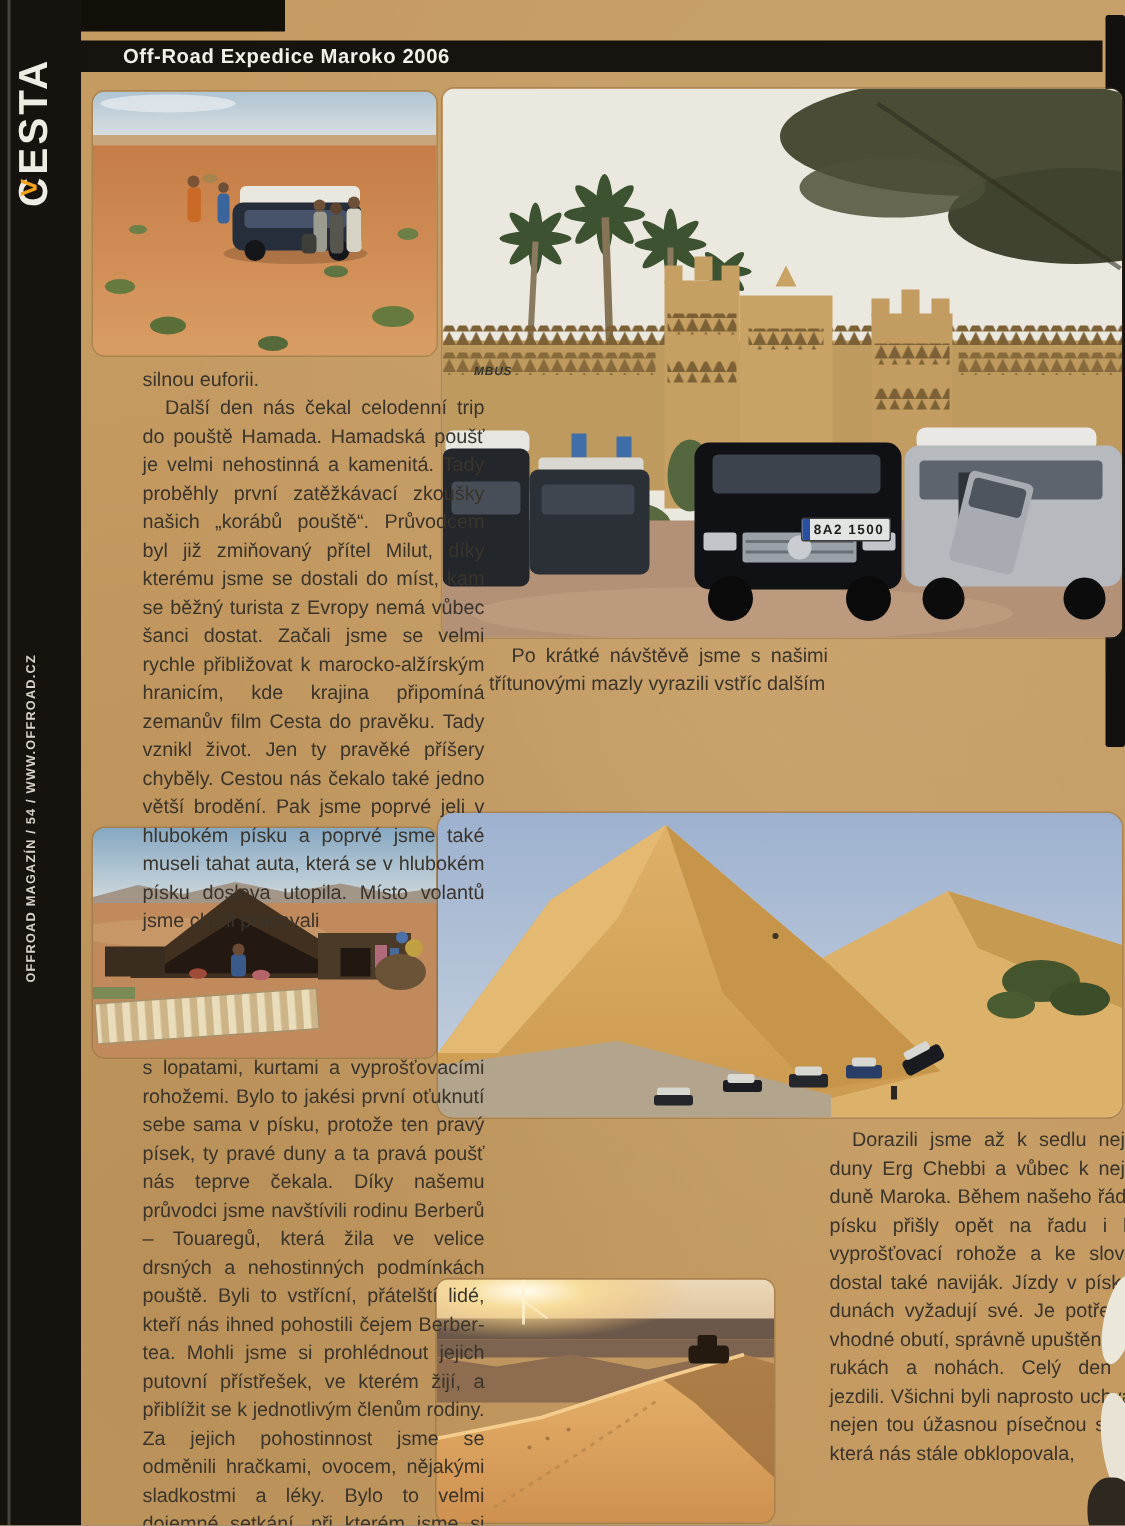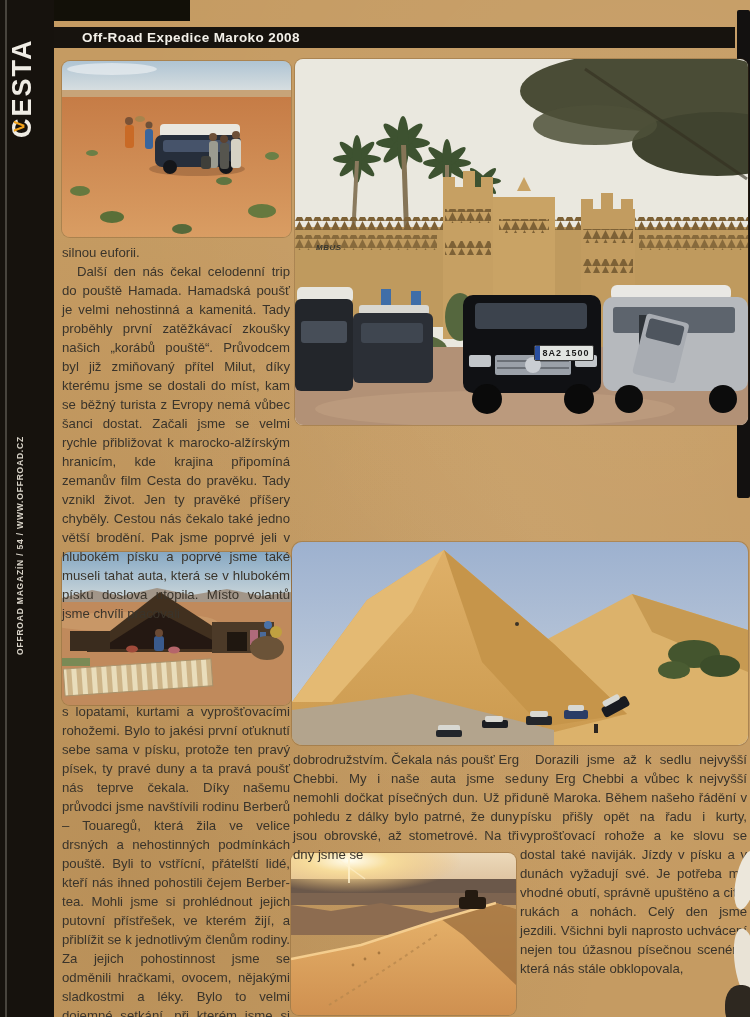--- a/index.html
+++ b/index.html
@@ -35,21 +35,21 @@
   .p-kasbah{left:295px;top:59px;width:453px;height:366px;}
   .p-tent{left:62px;top:552px;width:229px;height:153px;}
   .p-dunes{left:292px;top:542px;width:456px;height:203px;border-radius:10px;}
   .p-sunset{left:291px;top:853px;width:225px;height:162px;}
   .plate{left:534px;top:345px;width:58px;height:14px;background:#e2e5e2;border:1px solid #3c3c3c;border-radius:2px;
          display:flex;align-items:center;justify-content:center;font-size:9px;font-weight:bold;color:#1d1d1d;letter-spacing:1px;}
   .plate .euro{position:absolute;left:0;top:0;bottom:0;width:5px;background:#2a4fa0;border-radius:1px 0 0 1px;}
   .plate span.num{padding-left:4px;}
   .roofbox-brand{left:316px;top:243px;width:46px;font-size:8px;font-style:italic;font-weight:bold;color:#35352f;letter-spacing:.5px;}
   
-  .col{width:228px;color:#3a342b;font-size:13.2px;line-height:19px;text-align:justify;}
+  .col{width:228px;color:#3a342b;font-size:13.2px;line-height:19px;text-align:justify;margin-left:33px;}
   .col p{margin:0;}
   .col p.ind{text-indent:15px;}
   .c1a{left:62px;top:243px;}
   .c1b{left:62px;top:702px;}
   .c2a{left:293px;top:427px;width:226px;}
   .c2b{left:293px;top:750px;width:226px;}
   .c3a{left:520px;top:427px;width:227px;}
   .c3b{left:520px;top:750px;width:227px;}
 </style>
 </head>
@@ -60,21 +60,21 @@
   <div class="abs top-black"></div>
   <div class="abs sidebar"></div>
   <div class="abs spine-line"></div>
   <div class="abs right-strip"></div>
 
   <div class="abs vtext cesta">CESTA</div>
   <div class="abs chevron">&gt;</div>
   <div class="abs vtext side-footer">OFFROAD MAGAZÍN / 54 / WWW.OFFROAD.CZ</div>
 
   <div class="abs header-bar">
-    <span class="title">Off-Road Expedice Maroko 2008</span>
+    <span class="title">Off-Road Expedice Maroko 2006</span>
   </div>
 
   <div class="abs photo p-desert">
     <svg width="229" height="176" viewBox="0 0 229 176">
       <defs>
         <linearGradient id="dsky" x1="0" y1="0" x2="0" y2="1">
           <stop offset="0" stop-color="#afc4d3"></stop>
             <stop offset="1" stop-color="#dde2e2"></stop>
         </linearGradient>
         <linearGradient id="dsand" x1="0" y1="0" x2="0" y2="1">
@@ -340,23 +340,21 @@
   </div>
 
   <div class="abs col c1a article">
     <p>silnou euforii.</p>
     <p class="ind">Další den nás čekal celodenní trip do pouště Hamada. Hamadská poušť je velmi nehostinná a kamenitá. Tady proběhly první zatěžkávací zkoušky našich „korábů pouště“. Průvodcem byl již zmiňovaný přítel Milut, díky kterému jsme se dostali do míst, kam se běžný turista z Evropy nemá vůbec šanci dostat. Začali jsme se velmi rychle přibližovat k marocko-alžírským hranicím, kde krajina připomíná zemanův film Cesta do pravěku. Tady vznikl život. Jen ty pravěké příšery chyběly. Cestou nás čekalo také jedno větší brodění. Pak jsme poprvé jeli v hlubokém písku a poprvé jsme také museli tahat auta, která se v hlubokém písku doslova utopila. Místo volantů jsme chvíli pracovali</p>
   </div>
   <div class="abs col c1b article">
     <p>s lopatami, kurtami a vyprošťovacími rohožemi. Bylo to jakési první oťuknutí sebe sama v písku, protože ten pravý písek, ty pravé duny a ta pravá poušť nás teprve čekala. Díky našemu průvodci jsme navštívili rodinu Berberů – Touaregů, která žila ve velice drsných a nehostinných podmínkách pouště. Byli to vstřícní, přátelští lidé, kteří nás ihned pohostili čejem Berber-tea. Mohli jsme si prohlédnout jejich putovní přístřešek, ve kterém žijí, a přiblížit se k jednotlivým členům rodiny. Za jejich pohostinnost jsme se odměnili hračkami, ovocem, nějakými sladkostmi a léky. Bylo to velmi dojemné setkání, při kterém jsme si uvědomili, kolik stačí člověku k tomu, aby byl šťastný. Mobily, počítače, televize, mp3 přehrávače a další</p>
   </div>
   <div class="abs col c2a article">
-  </div>
-  <div class="abs col c2b article">
-    <p>dobrodružstvím. Čekala nás poušť Erg Chebbi. My i naše auta jsme se nemohli dočkat písečných dun. Už při pohledu z dálky bylo patrné, že duny jsou obrovské, až stometrové. Na tři dny jsme se</p>
+    <p class="ind">Po krátké návštěvě jsme s našimi třítunovými mazly vyrazili vstříc dalším</p>
   </div>
   <div class="abs col c3b article">
     <p class="ind">Dorazili jsme až k sedlu nejvyšší duny Erg Chebbi a vůbec k nejvyšší duně Maroka. Během našeho řádění v písku přišly opět na řadu i kurty, vyprošťovací rohože a ke slovu se dostal také naviják. Jízdy v písku a v dunách vyžadují své. Je potřeba mít vhodné obutí, správně upuštěno a cit v rukách a nohách. Celý den jsme jezdili. Všichni byli naprosto uchvácení nejen tou úžasnou písečnou scenérií, která nás stále obklopovala,</p>
   </div>
 
   <div class="abs tear1"></div>
   <div class="abs tear2"></div>
   <div class="abs corner-dark"></div>
 </div>
 

